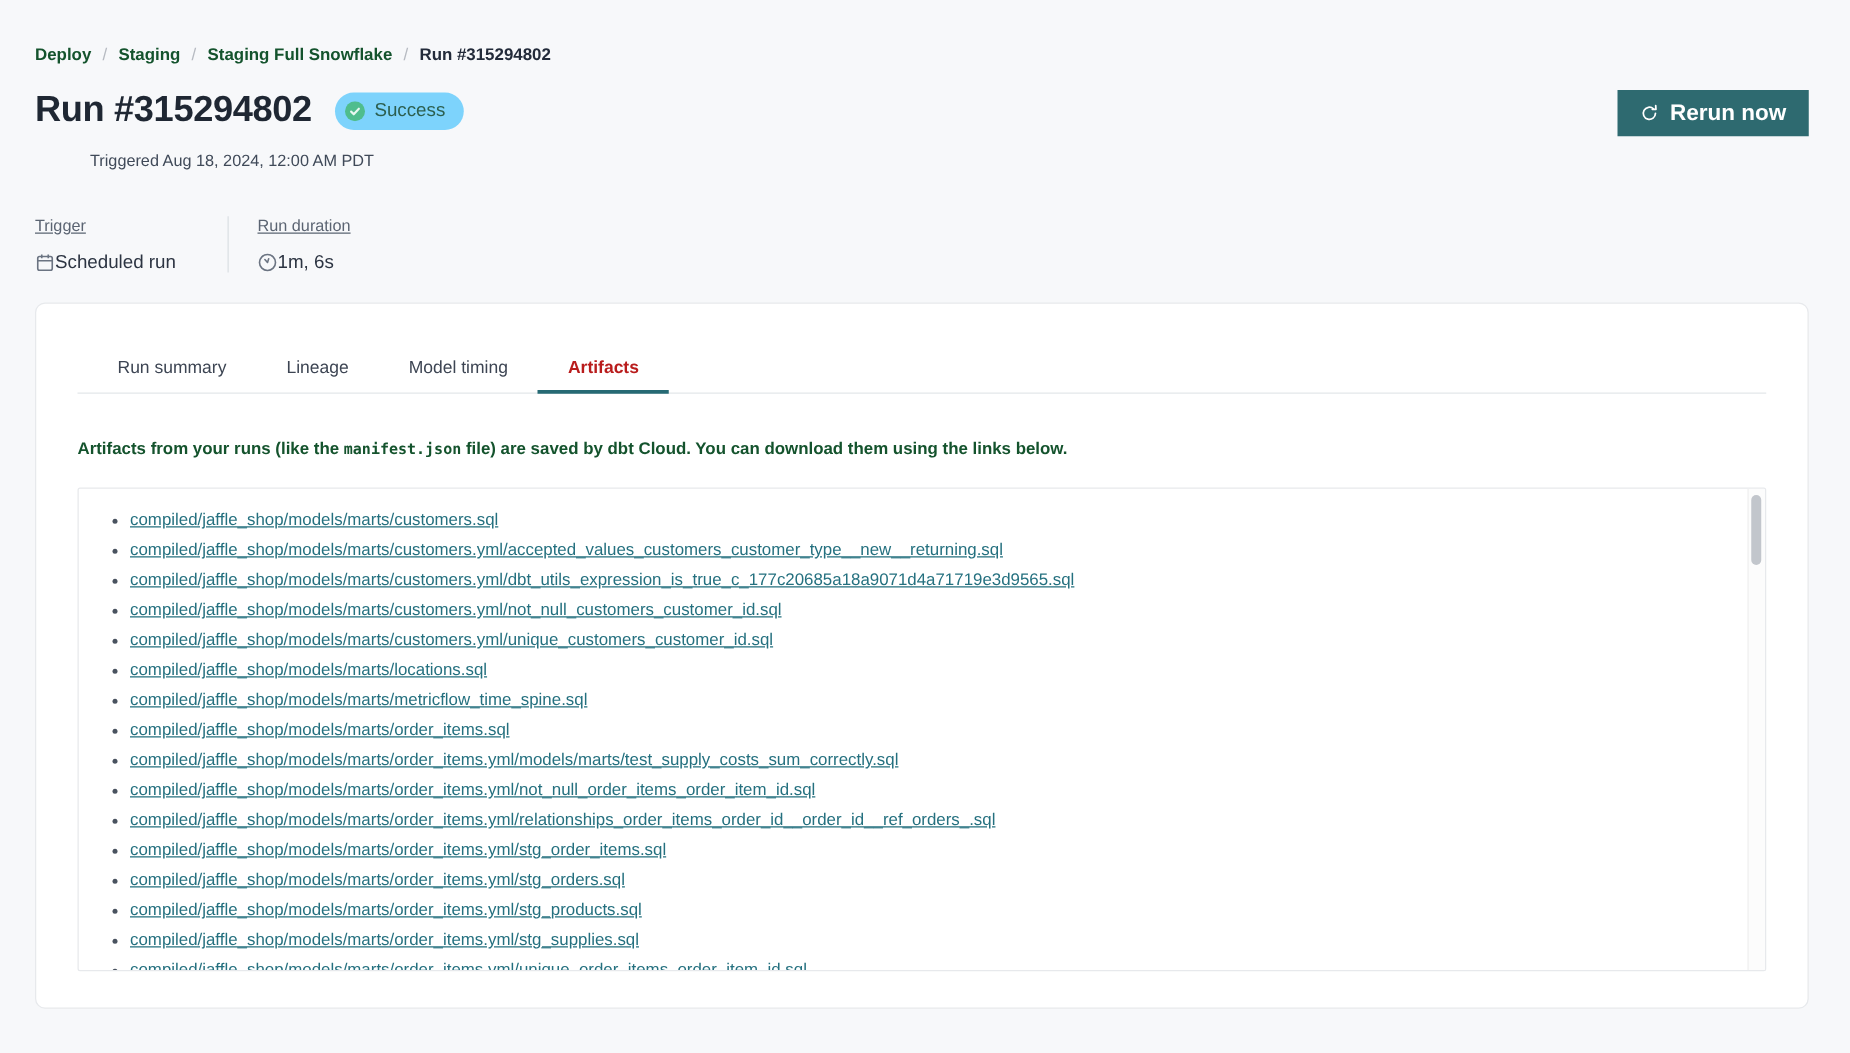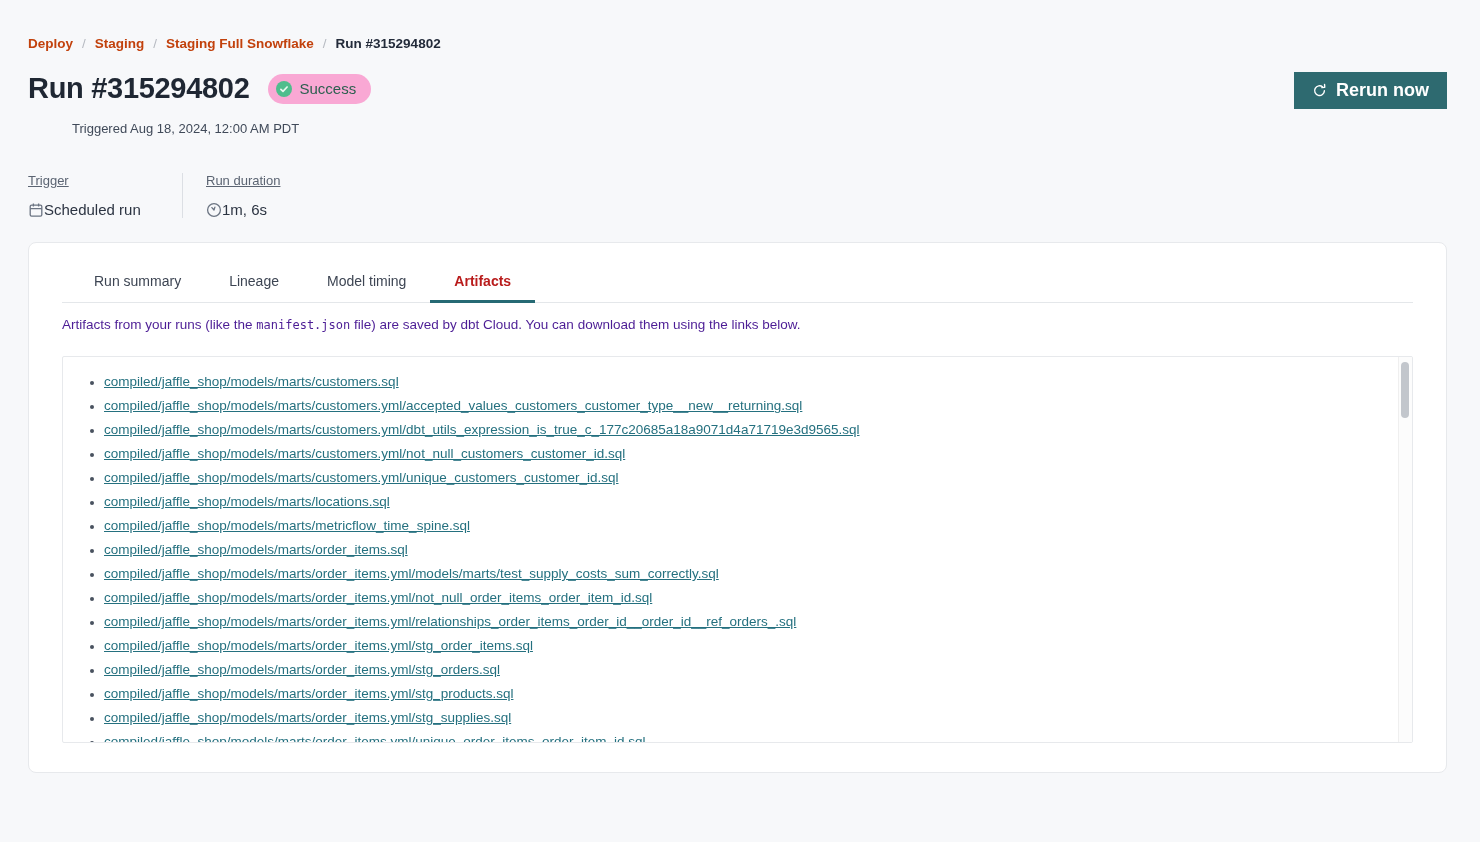--- a/index.html
+++ b/index.html
@@ -7,59 +7,59 @@
   body {
     background: #f7f8fa;
     font-family: "Liberation Sans", "DejaVu Sans", sans-serif;
     color: #2c3442;
     overflow: hidden;
   }
   .page { padding: 36px 33px 0 28px; }
 
   
   .breadcrumb { display: flex; align-items: center; gap: 9px; font-size: 13.5px; font-weight: 600; }
-  .breadcrumb a { color: #c2410c; text-decoration: none; cursor: pointer; }
+  .breadcrumb a { color: #14532d; text-decoration: none; cursor: pointer; }
   .crumb-sep { color: #b6bac1; font-weight: 400; }
   .crumb-current { color: #232b3a; font-weight: 700; }
 
   
   .title-row { display: flex; justify-content: space-between; align-items: flex-start; margin-top: 21px; }
   .title-left { display: flex; align-items: center; gap: 18px; }
   h1 { font-size: 29px; font-weight: 700; color: #1f2733; letter-spacing: -0.3px; }
   .badge {
     display: inline-flex; align-items: center; gap: 8px;
-    background: #f9a8d4; border-radius: 16px; padding: 5px 15px 5px 8px;
+    background: #7dd3fc; border-radius: 16px; padding: 5px 15px 5px 8px;
     font-size: 15px; color: #2c5f4f; height: 30px;
   }
   .rerun-btn {
     display: inline-flex; align-items: center; gap: 9px;
     background: #2e6a70; color: #fff; border: none; border-radius: 0;
     height: 37px; padding: 0 18px; font-size: 18px; font-weight: 600;
     font-family: inherit; cursor: pointer; margin-top: 0;
   }
   .triggered { font-size: 13px; color: #404a59; margin-top: 12px; margin-left: 44px; }
 
   
   .meta { display: flex; margin-top: 37px; }
   .meta-col { padding-right: 28px; border-right: 1px solid #dcdfe4; }
   .meta-col + .meta-col { padding-left: 23px; }
   .meta-col:last-child { border-right: none; }
   .meta-label { font-size: 13px; color: #5b6472; text-decoration: underline; }
   .meta-value { display: flex; align-items: center; margin-top: 13px; font-size: 15px; color: #2c3442; }
   .commit-link { color: #1c6475; text-decoration: underline; cursor: pointer; }
 
   
-  .card { background: #fff; border: 1px solid #e7e9ec; border-radius: 8px; margin-top: 24px; padding: 16px 33px 29px; }
+  .card { background: #fff; border: 1px solid #e7e9ec; border-radius: 8px; margin-top: 24px; padding: 28px 33px 29px; }
   .tabs-row { border-bottom: 1px solid #e4e7ea; }
   .tabs { display: flex; margin-left: 8px; }
   .tab { padding: 14px 24px 13px; font-size: 14px; color: #3d4553; cursor: pointer; position: relative; }
   .tab.active { color: #b91c1c; font-weight: 700; }
   .tab.active::after { content: ""; position: absolute; left: 0; right: 0; bottom: -1px; height: 3px; background: #266a74; }
 
-  .desc { margin-top: 14px; font-size: 13.5px; color: #4c1d95; }
+  .desc { margin-top: 36px; font-size: 13.5px; color: #14532d; font-weight: bold; }
   .desc code { font-family: "DejaVu Sans Mono", monospace; font-size: 12px; }
 
   
   .filebox { margin-top: 24px; border: 1px solid #e7e9ec; border-radius: 2px; height: 387px; overflow: hidden; position: relative; background: #fff; }
   .file-list { list-style: disc; padding: 17px 20px 0 41px; }
   .file-item { height: 24px; font-size: 13.5px; white-space: nowrap; }
   .file-item::marker { color: #49525f; font-size: 12px; }
   .file-link { color: #24707f; text-decoration: underline; cursor: pointer; }
 
   .scroll-track { position: absolute; top: 0; right: 0; bottom: 0; width: 14px; background: #fcfcfc; border-left: 1px solid #efefef; }

